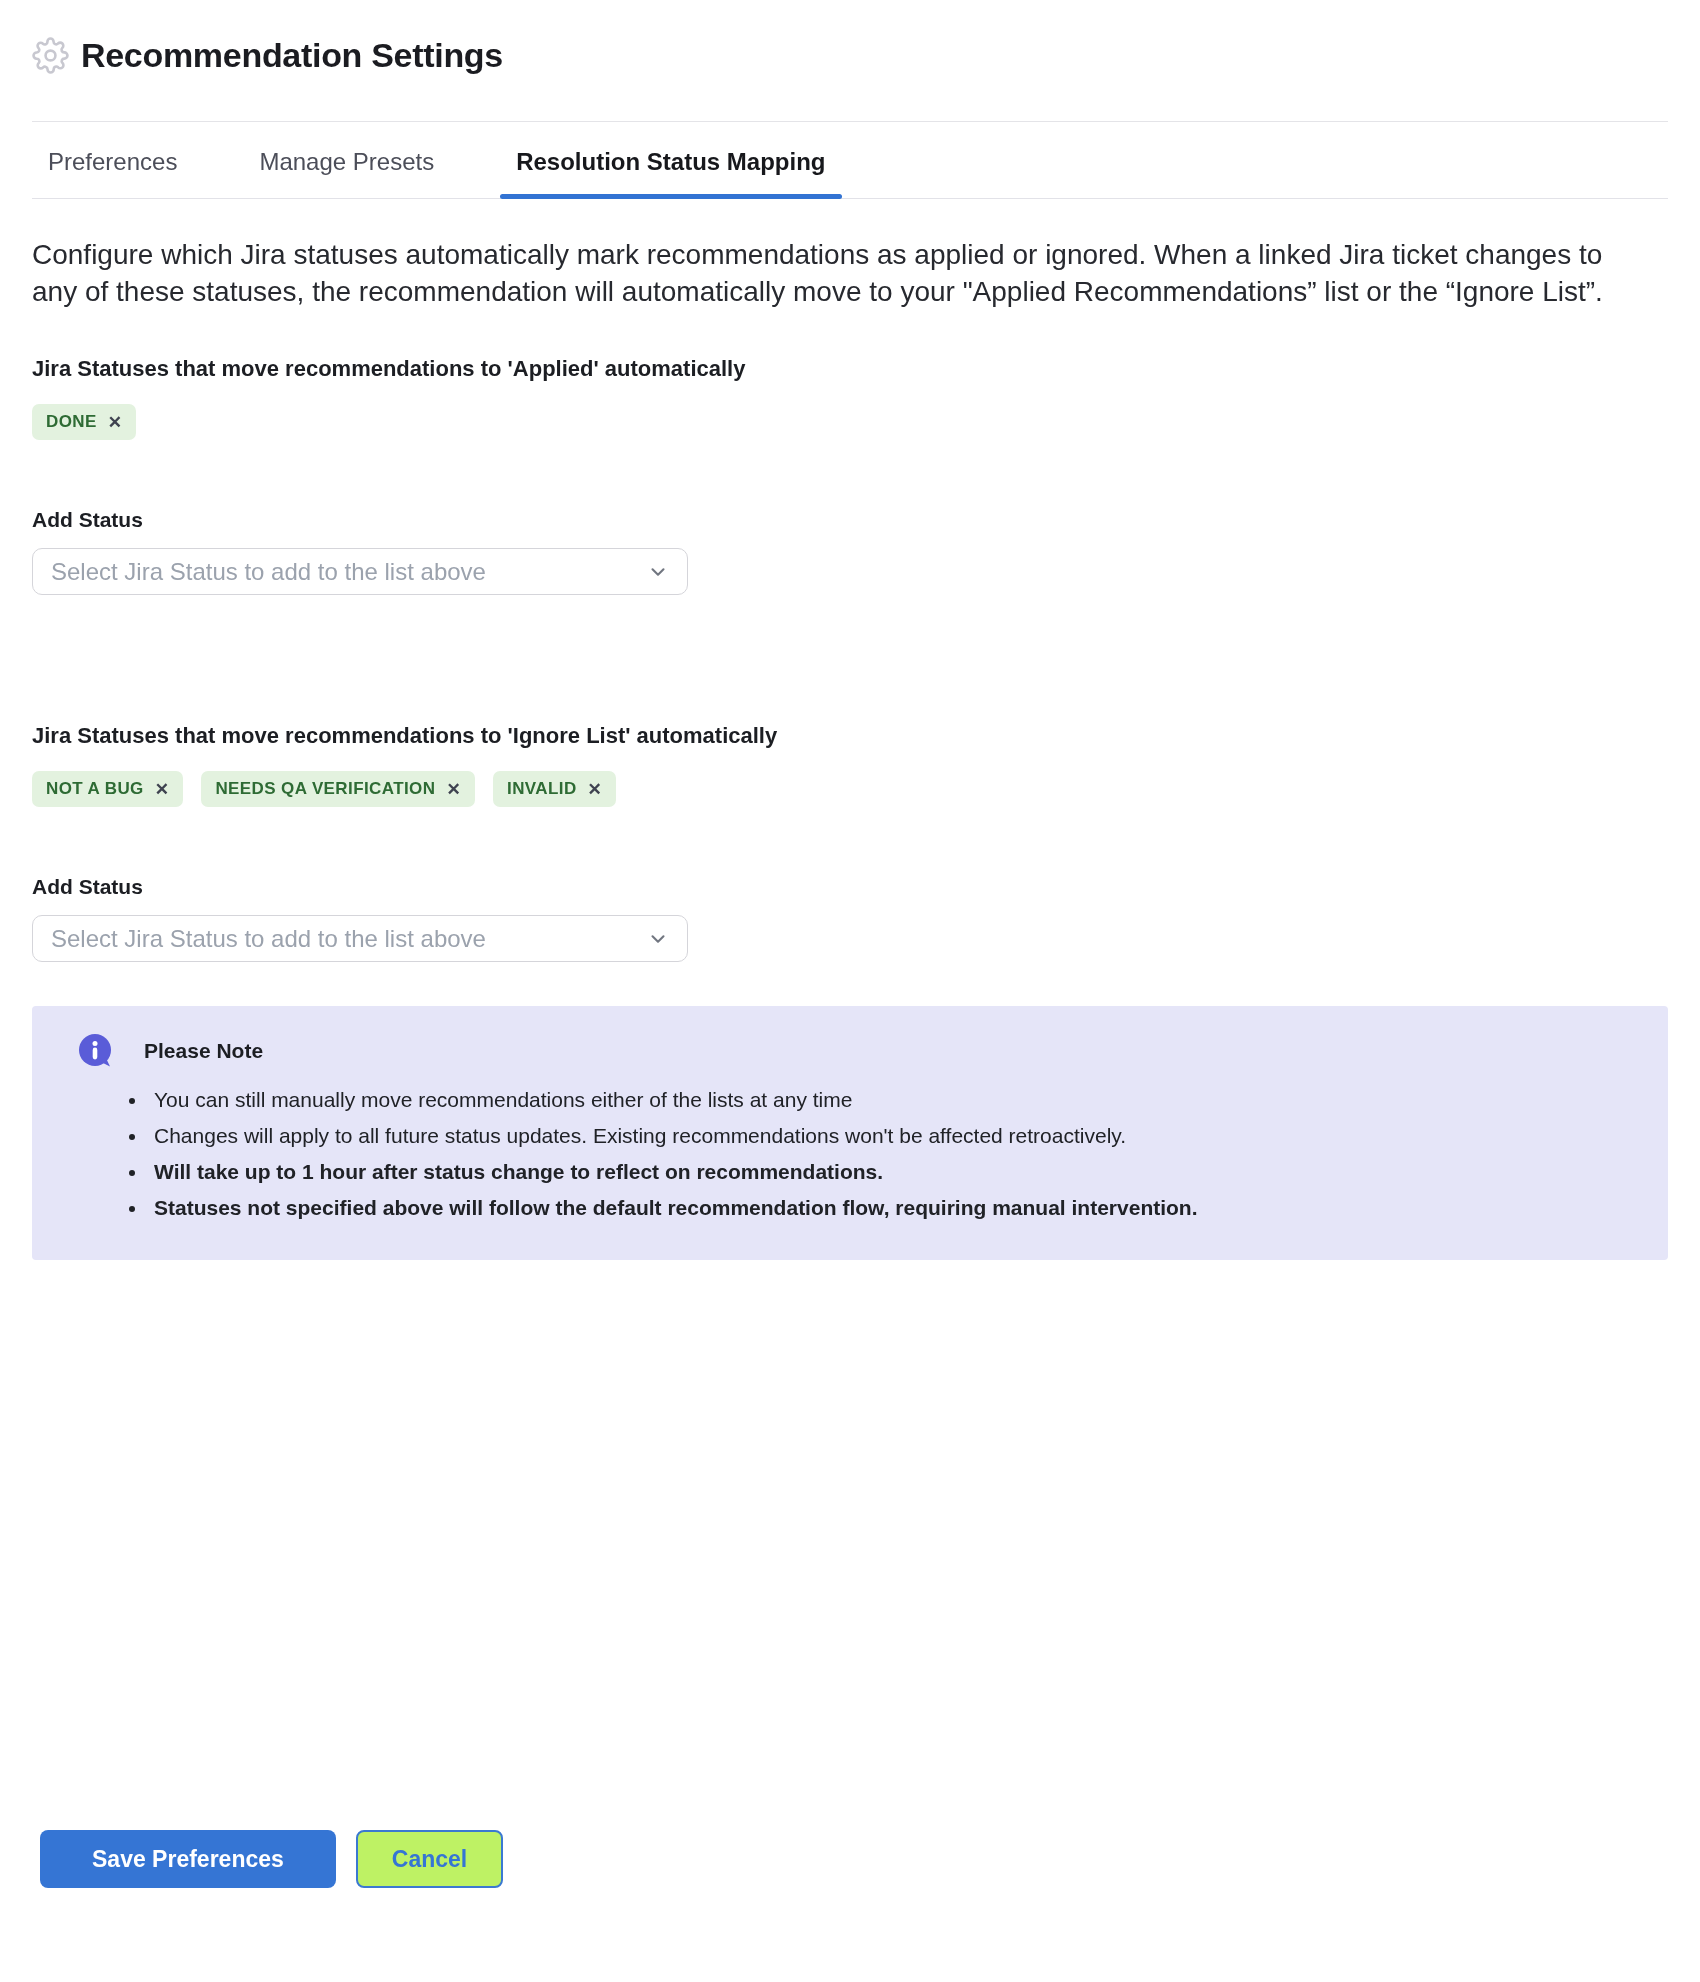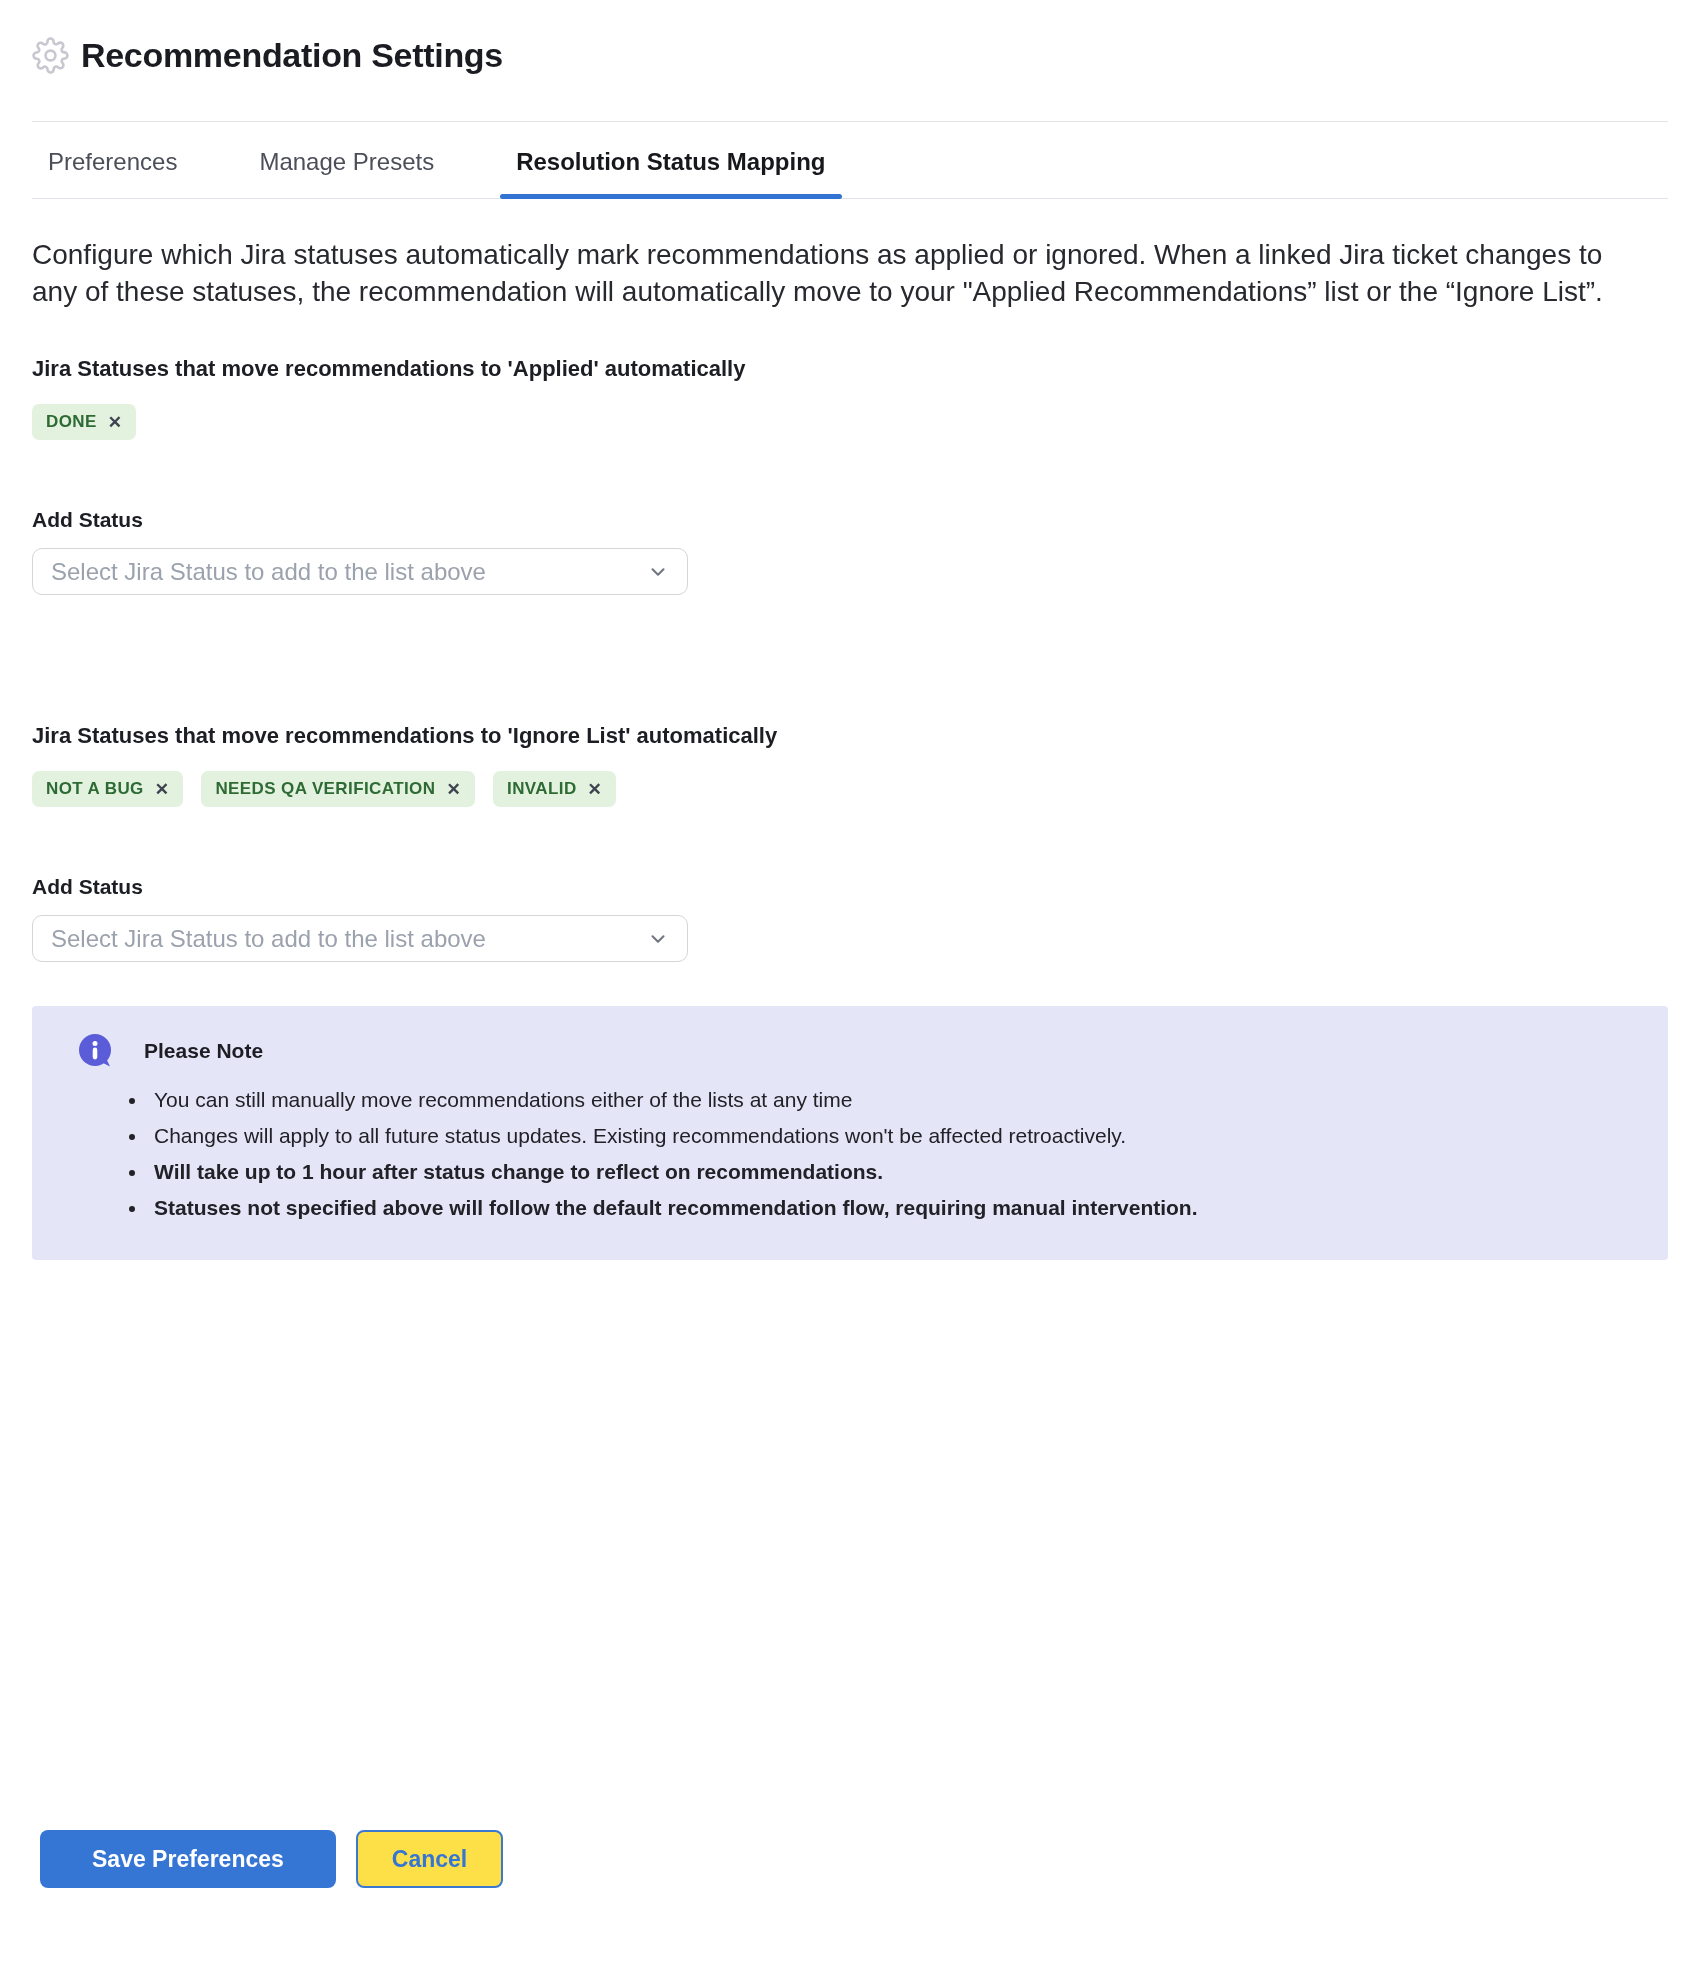--- a/index.html
+++ b/index.html
@@ -73,21 +73,21 @@
   .note-title { margin: 0; font-size: 21px; font-weight: 700; color: #1c1e23; }
   .note ul { margin: 12px 0 0; padding-left: 72px; }
   .note li { font-size: 21px; line-height: 36px; color: #202227; padding-left: 6px; }
   .note li.bold { font-weight: 700; }
 
   
   .footer { margin-top: auto; padding: 0 0 44px 8px; display: flex; gap: 20px; align-items: center; }
   .btn { height: 58px; border-radius: 8px; font-size: 23px; font-weight: 700;
          font-family: "Liberation Sans", sans-serif; cursor: pointer; }
   .btn-primary { background: #3575d4; color: #ffffff; border: none; padding: 0 52px; }
-  .btn-secondary { background: #fde047; color: #3575d4; border: 2px solid #3b79d1; padding: 0 34px; }
+  .btn-secondary { background: #bef264; color: #3575d4; border: 2px solid #3b79d1; padding: 0 34px; }
 </style>
 </head>
 <body>
 
 <div class="page">
 
   <div class="app-header">
     <span class="gear">
       <svg viewBox="0 0 24 24" width="37" height="37" fill="none" stroke="#c8c8d0" stroke-width="1.7" stroke-linecap="round" stroke-linejoin="round">
         <circle cx="12" cy="12" r="3.2"></circle>

